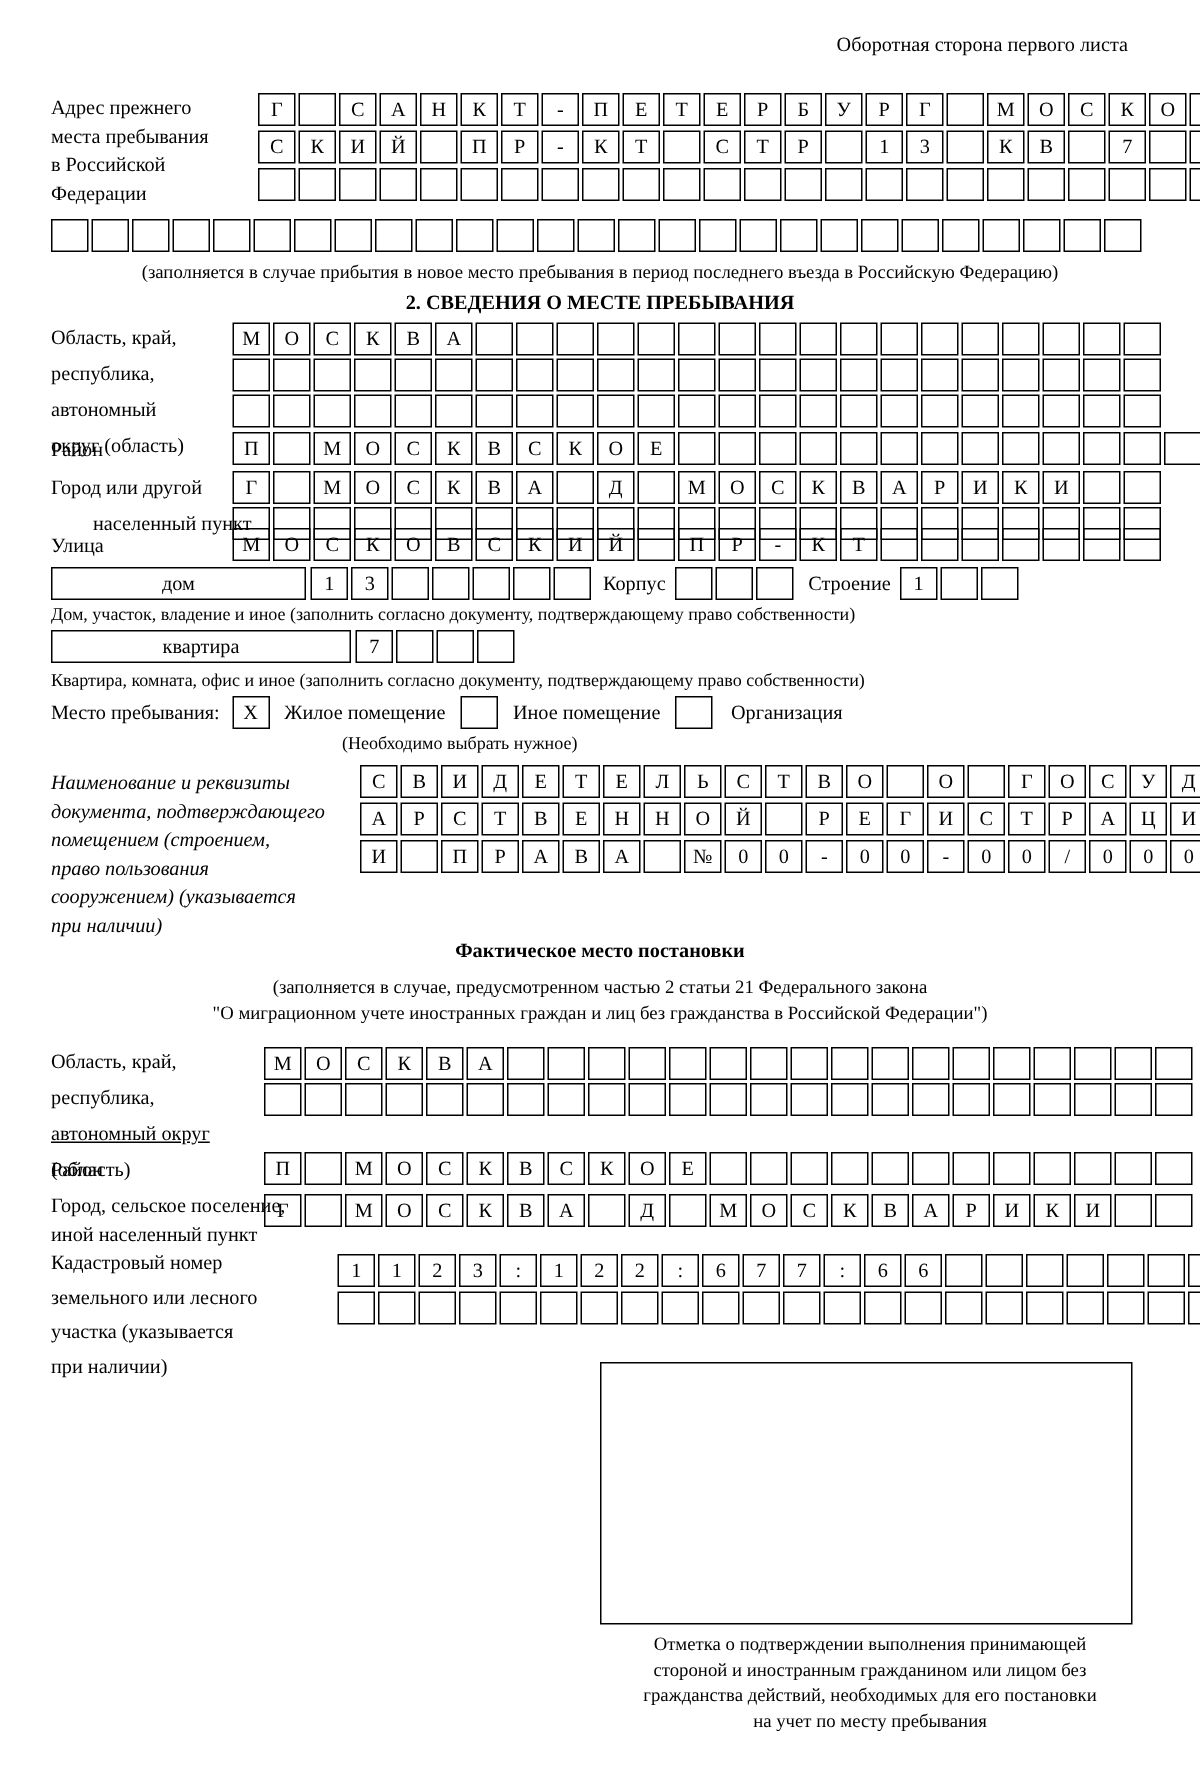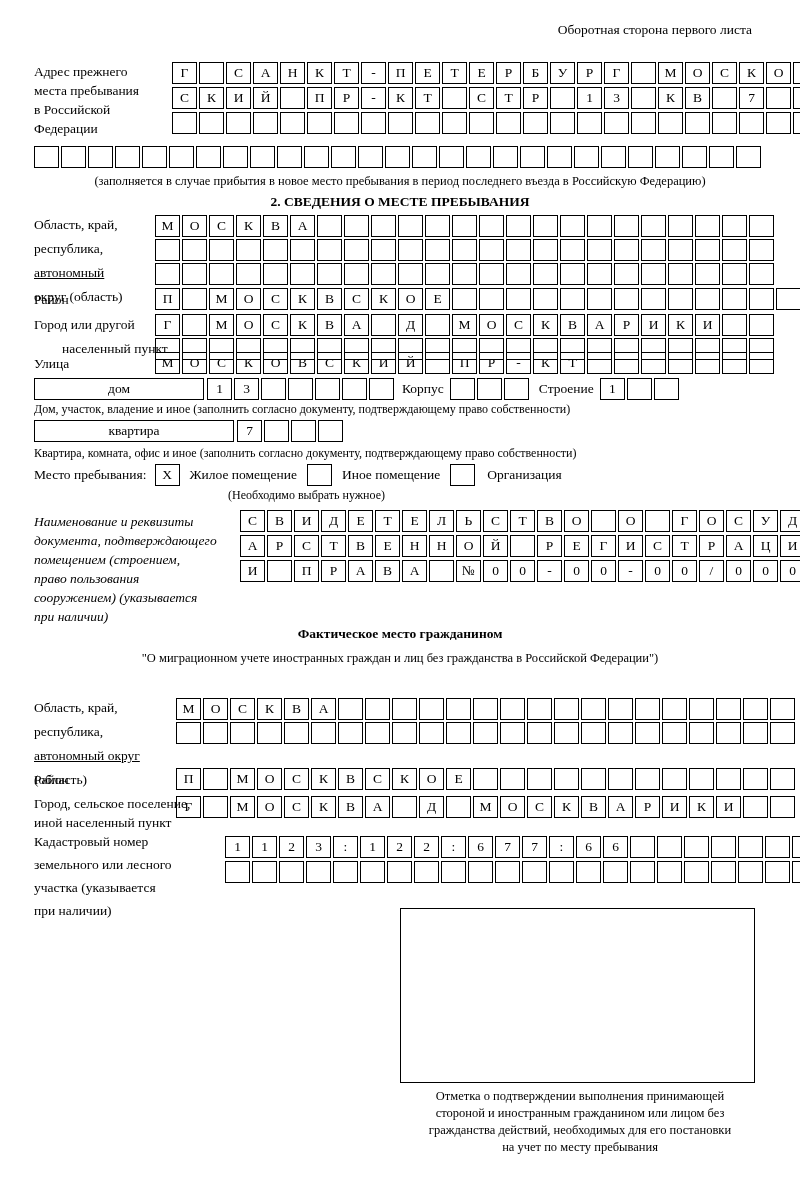--- a/index.html
+++ b/index.html
@@ -206,21 +206,21 @@
     <div class="note">(заполняется в случае прибытия в новое место пребывания в период последнего въезда в Российскую Федерацию)</div>
   </div>
 
   <div class="abs" style="left:0; top:194px; width:800px;">
     <div class="sec-title">2. СВЕДЕНИЯ О МЕСТЕ ПРЕБЫВАНИЯ</div>
   </div>
 
   <div class="abs" style="left:34px; top:215px; width:140px;">
     <div class="label">Область, край,</div>
     <div class="label" style="margin-top:5px;">республика,</div>
-    <div class="label" style="margin-top:5px;text-decoration:underline;">автономный</div>
+    <div class="label" style="margin-top:5px;">автономный</div>
     <div class="label" style="margin-top:5px;">округ (область)</div>
   </div>
   <div class="abs" style="left:155px; top:215px;">
     <div class="cells" id="s2-reg0">
         <div class="cell">М</div>
         <div class="cell">О</div>
         <div class="cell">С</div>
         <div class="cell">К</div>
         <div class="cell">В</div>
         <div class="cell">А</div>
@@ -548,23 +548,24 @@
         <div class="cell">0</div>
         <div class="cell">0</div>
         <div class="cell">/</div>
         <div class="cell">0</div>
         <div class="cell">0</div>
         <div class="cell">0</div>
       </div>
   </div>
 
   <div class="abs" style="left:0; top:626px; width:800px;">
-    <div class="sec-title">Фактическое место гражданином</div>
+    <div class="sec-title">Фактическое место постановки</div>
   </div>
   <div class="abs" style="left:0; top:650px; width:800px;">
+    <div class="footnote">(заполняется в случае, предусмотренном частью 2 статьи 21 Федерального закона</div>
     <div class="footnote">"О миграционном учете иностранных граждан и лиц без гражданства в Российской Федерации")</div>
   </div>
 
   <div class="abs" style="left:34px; top:698px; width:145px;">
     <div class="label">Область, край,</div>
     <div class="label" style="margin-top:5px;">республика,</div>
     <div class="label" style="margin-top:5px;text-decoration:underline;">автономный округ</div>
     <div class="label" style="margin-top:5px;">(область)</div>
   </div>
   <div class="abs" style="left:176px; top:698px;">

